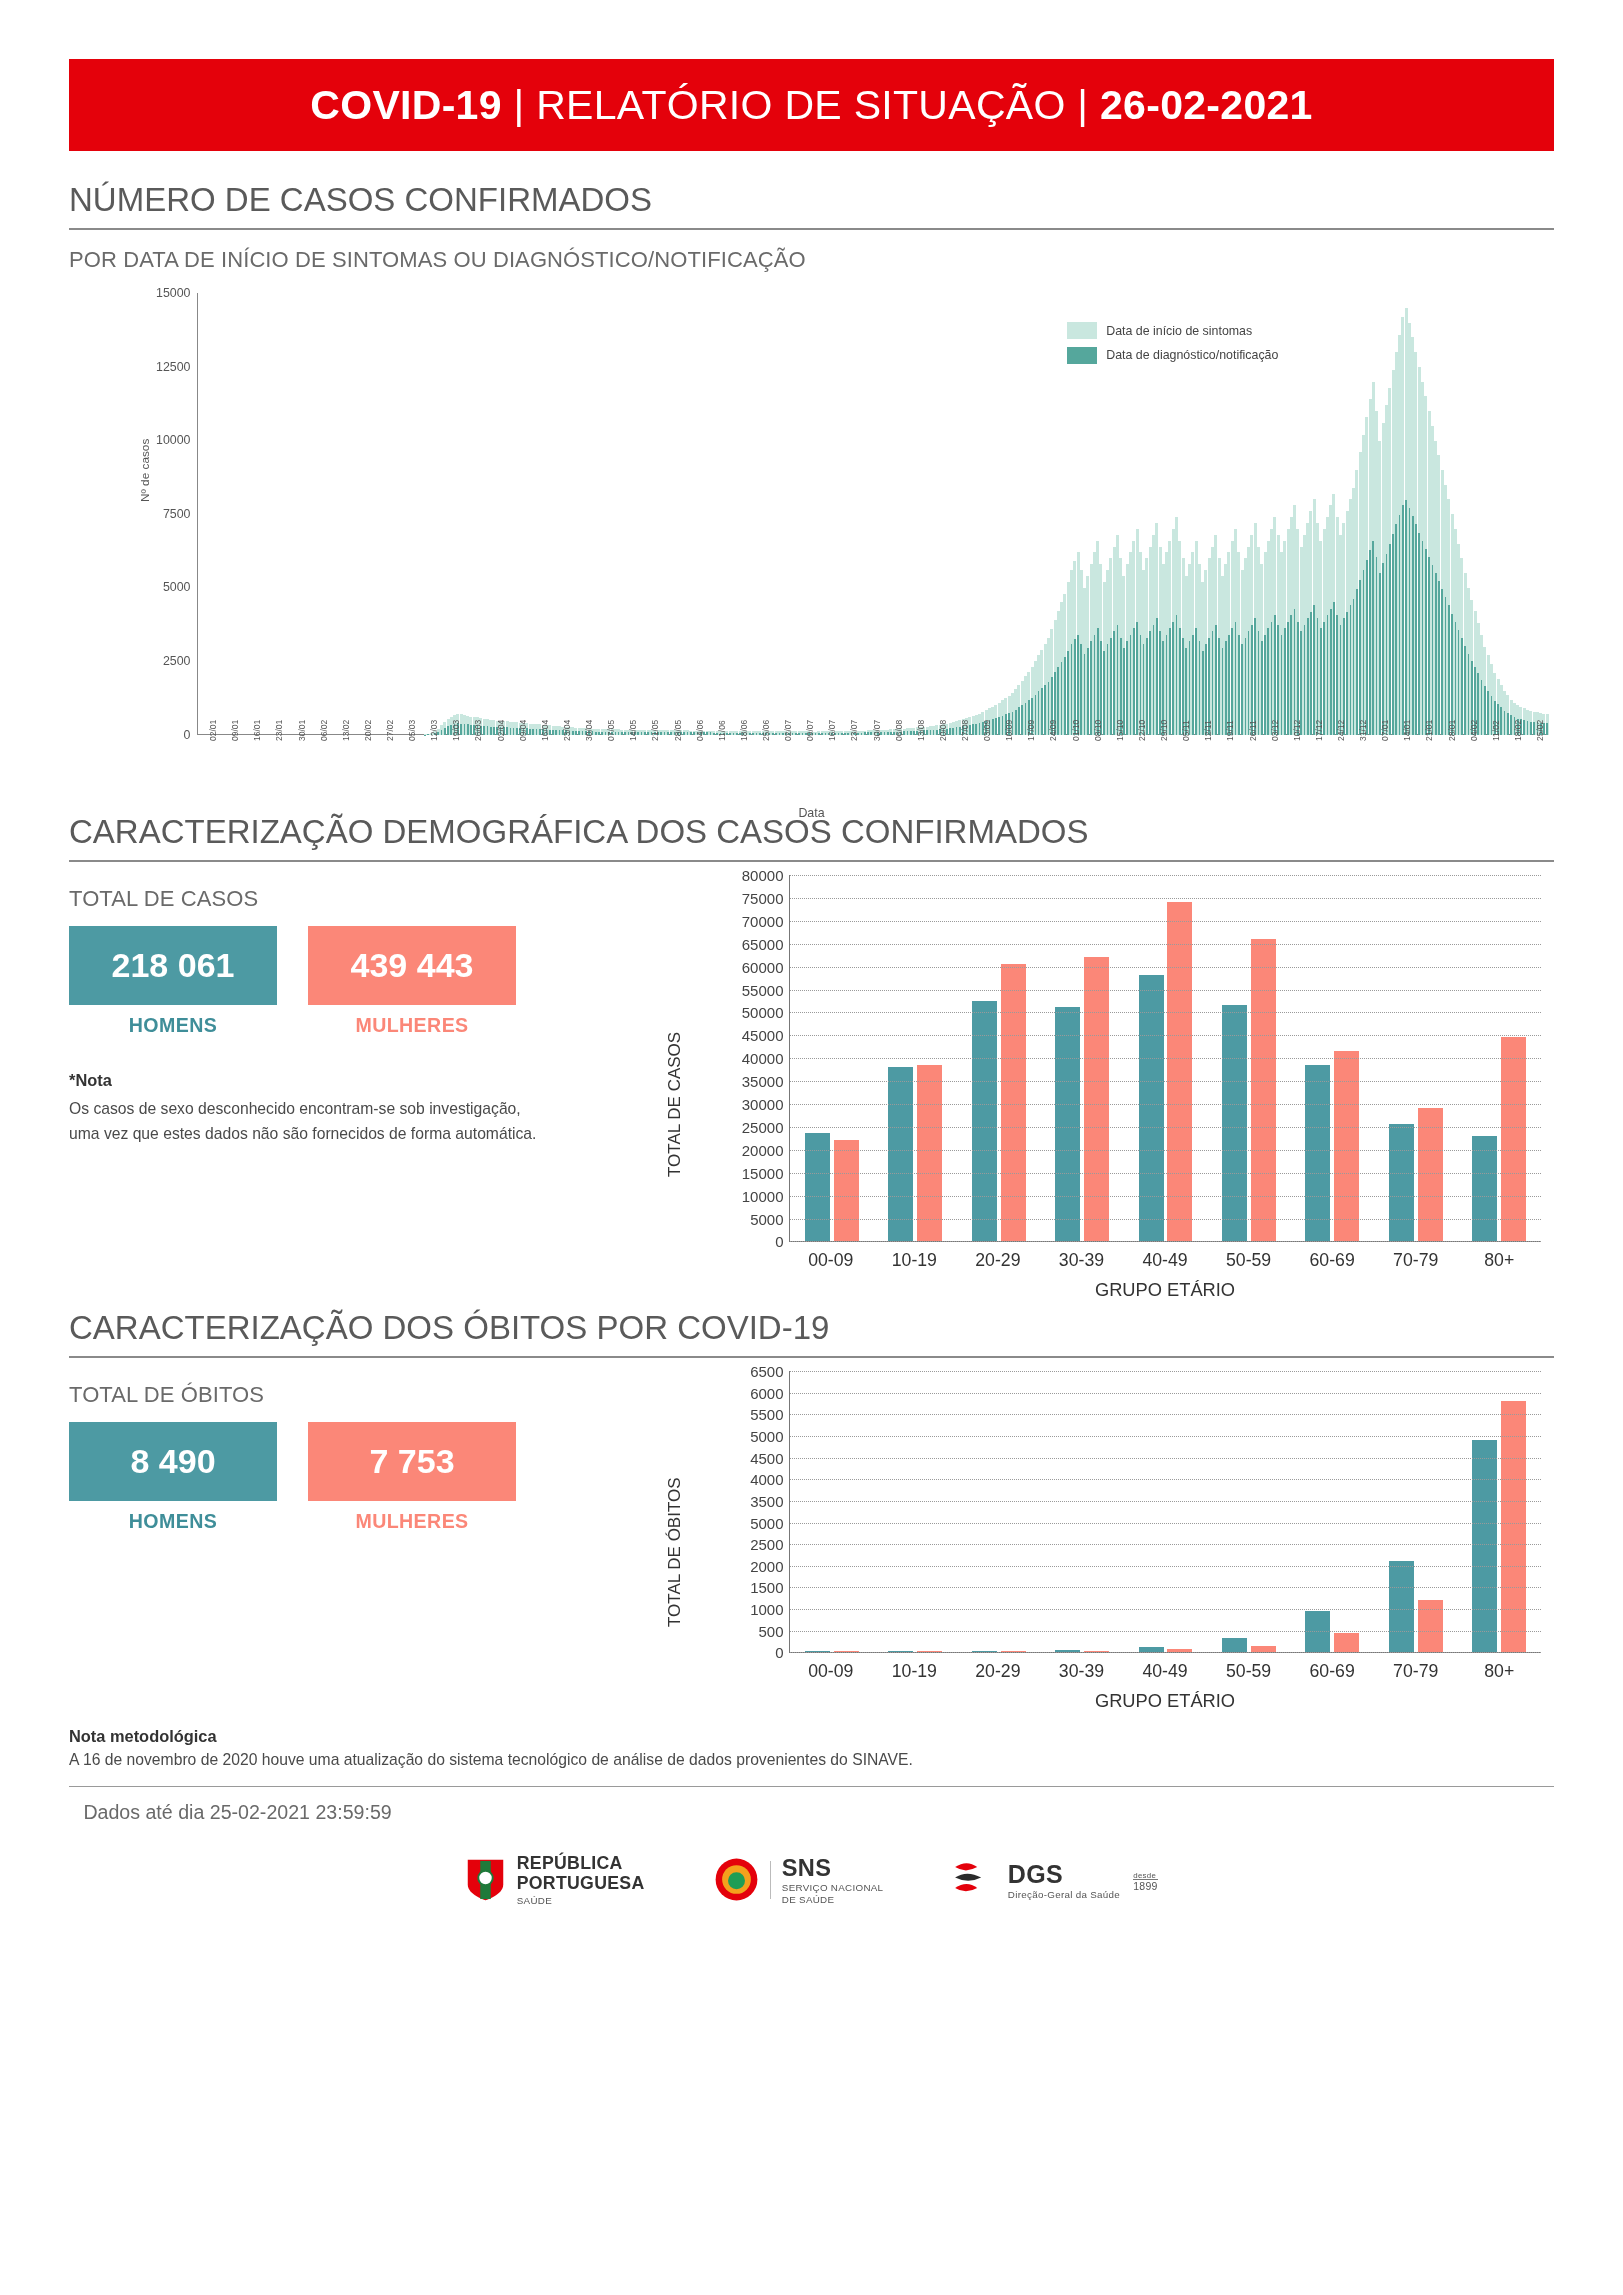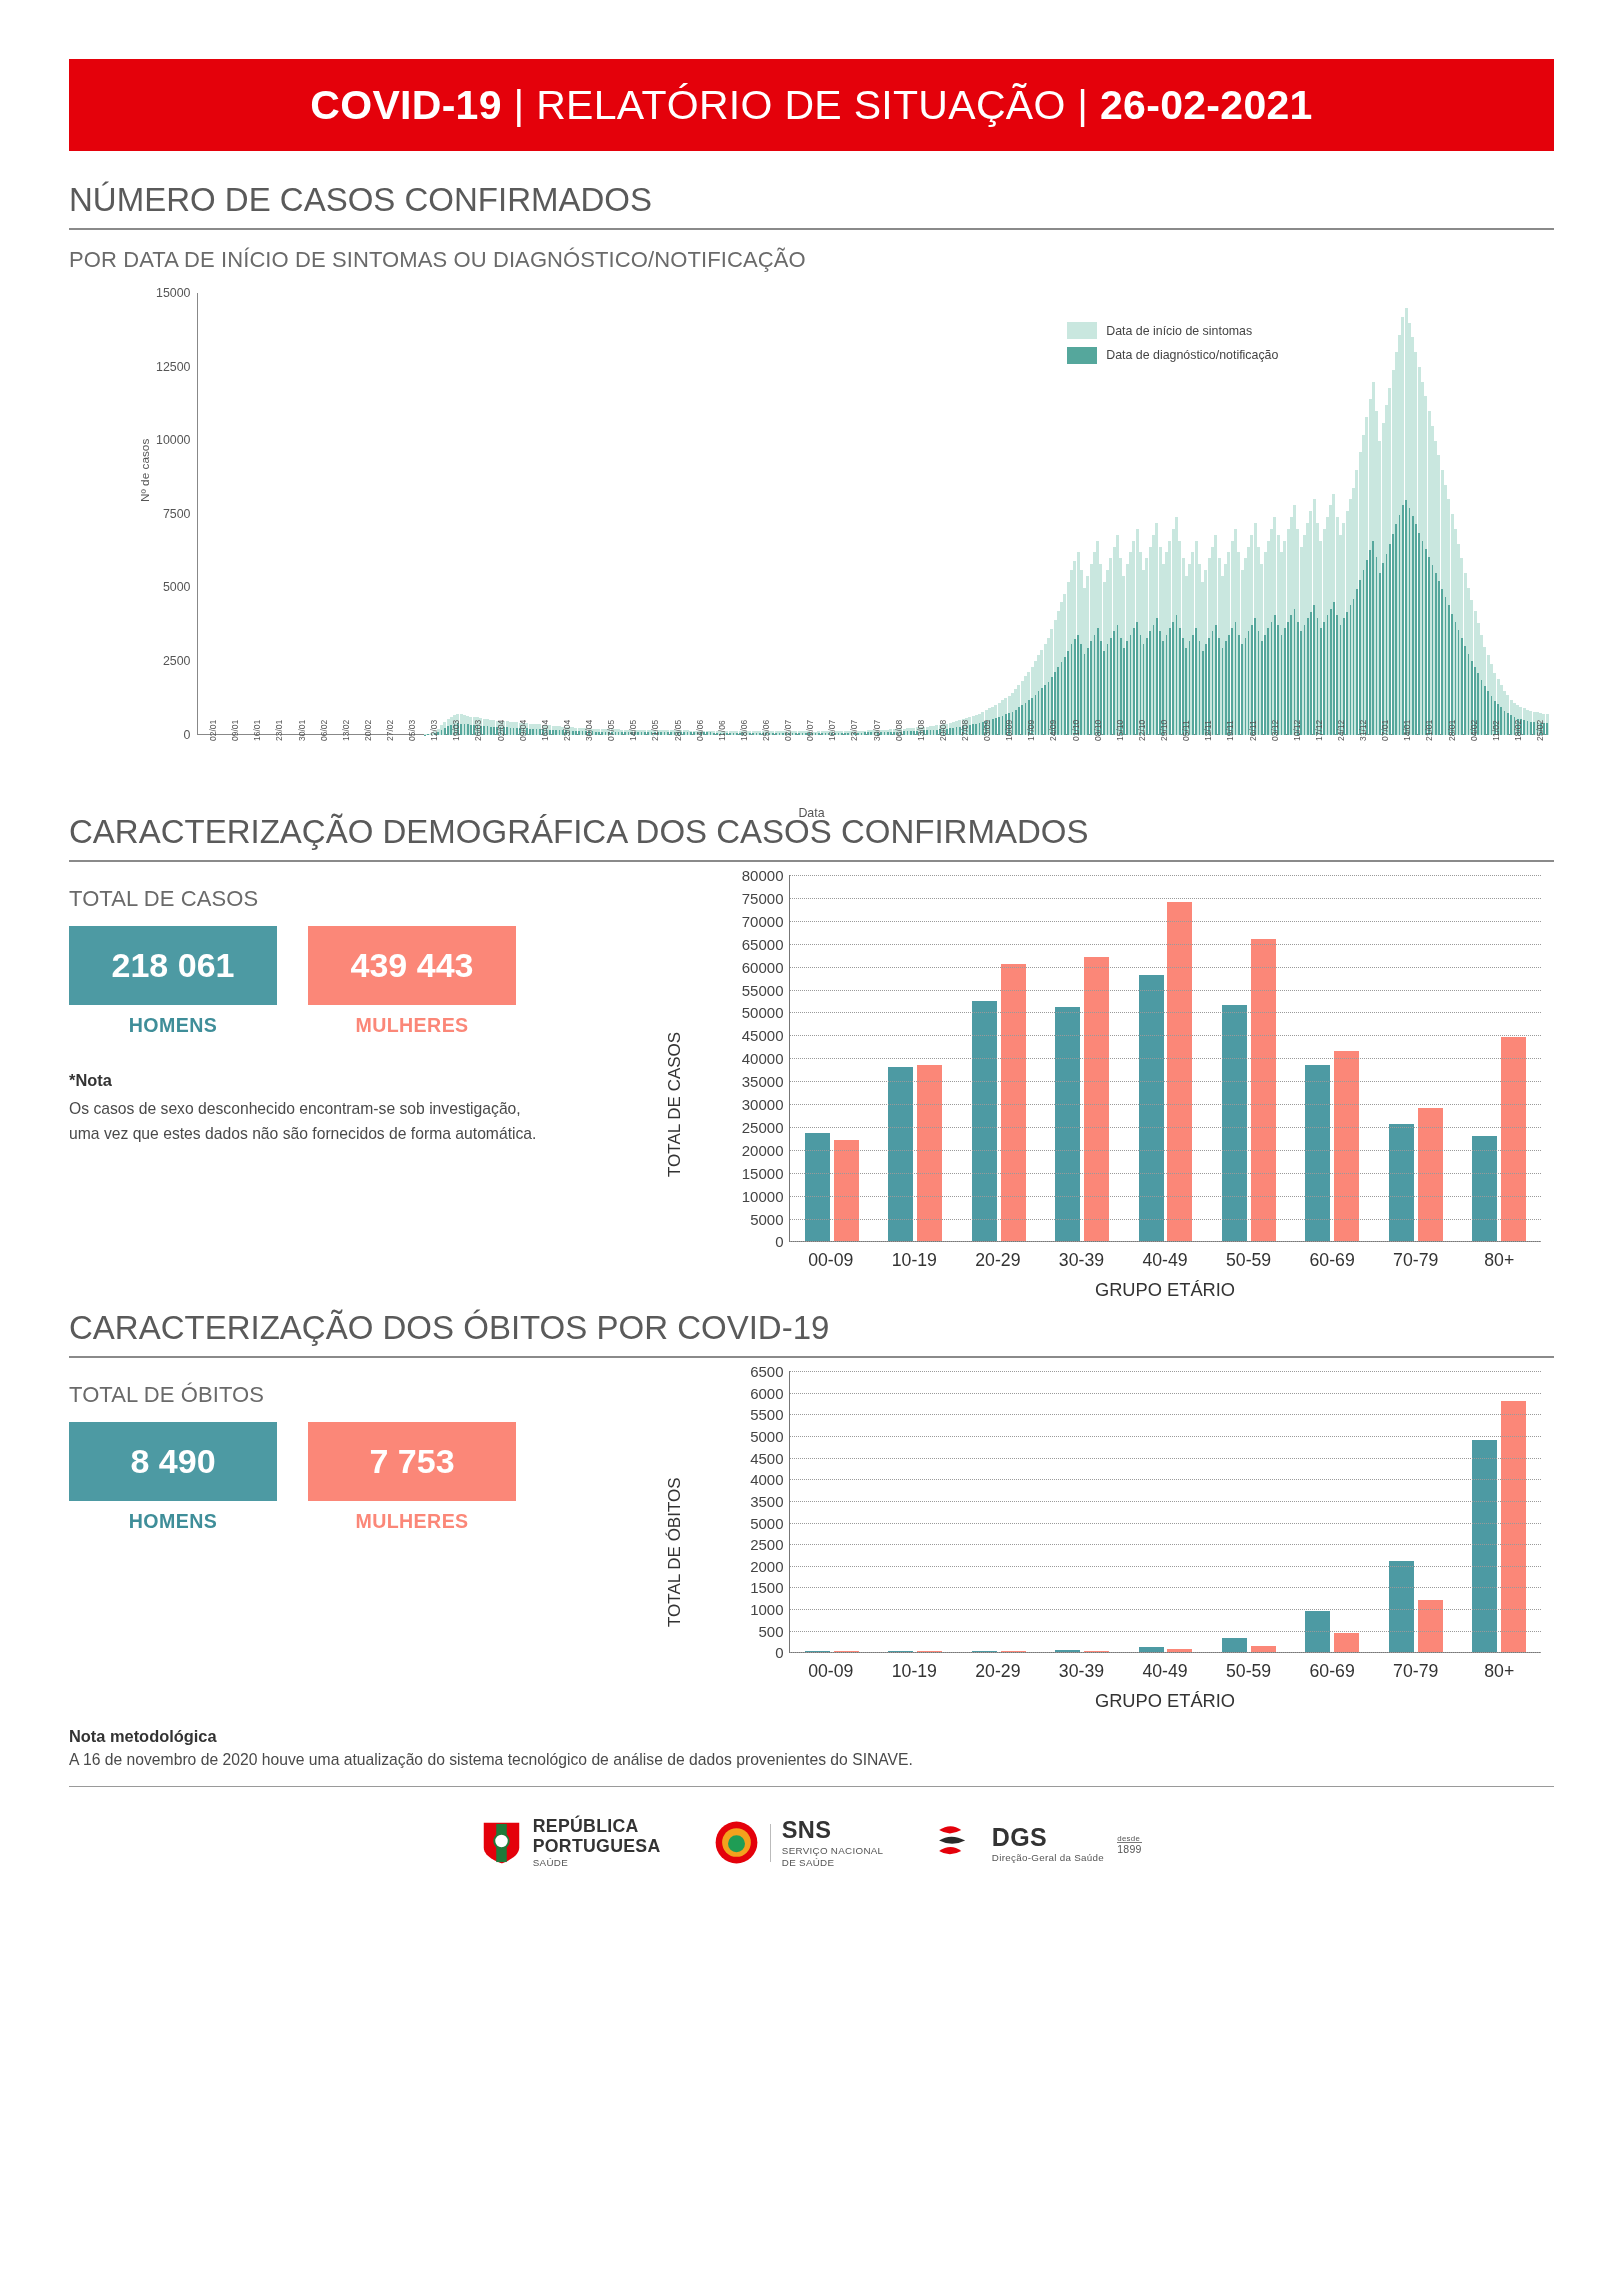--- a/index.html
+++ b/index.html
@@ -90,21 +90,21 @@
   
   .deaths-wrap{display:flex;margin-top:6.5px;}
   .deaths-left{width:589px;}
   .deaths-right{flex:1;position:relative;}
 
   
   .meth-title{font-size:16.4px;font-weight:bold;color:#333;}
   .meth-line{font-size:15.7px;color:#4a4a4a;margin-top:5.2px;}
   .rule{border-top:1.3px solid #9a9a9a;margin-top:17px;}
   .data-line{font-size:19.6px;color:#6a6a6a;margin-top:14.4px;padding-left:14.4px;}
-  .logos{display:flex;align-items:center;justify-content:center;gap:52px;margin-top:30px;}
+  .logos{display:flex;align-items:center;justify-content:center;gap:68px;margin-top:30px;}
   .logo{display:flex;align-items:center;gap:10.5px;}
   .logo-txt b{display:block;font-size:17.7px;color:#333;letter-spacing:0.3px;line-height:1.12;}
   .logo-sub{font-size:9.8px;color:#555;letter-spacing:0.3px;}
   .sep{width:1.3px;height:38px;background:#bbb;}
 </style>
 </head>
 <body>
 
 <div class="page">
 
@@ -2002,20 +2002,21 @@
         <div class="g-xtitle" style="left:131px;right:13px;top:325px;">GRUPO ETÁRIO</div>
       </div>
     </div>
   </div>
 
   <div style="margin-top:22px">
     <div class="meth-title">Nota metodológica</div>
     <div class="meth-line">A 16 de novembro de 2020 houve uma atualização do sistema tecnológico de análise de dados provenientes do SINAVE.</div>
   </div>
   <div class="rule"></div>
+  <div class="data-line">Dados até dia 25-02-2021 23:59:59</div>
 
   <div class="logos">
     <div class="logo">
       <svg width="41" height="46" viewBox="0 0 62 70">
         <path d="M4 4 h54 v38 c0 16 -27 24 -27 24 s-27 -8 -27 -24 z" fill="#e4010b"></path>
         <path d="M31 6 v58" stroke="#1f7a3a" stroke-width="16" fill="none"></path>
         <circle cx="31" cy="32" r="11" fill="#ffffff" stroke="#1f7a3a" stroke-width="3"></circle>
       </svg>
       <div class="logo-txt">
         <b>REPÚBLICA</b>

